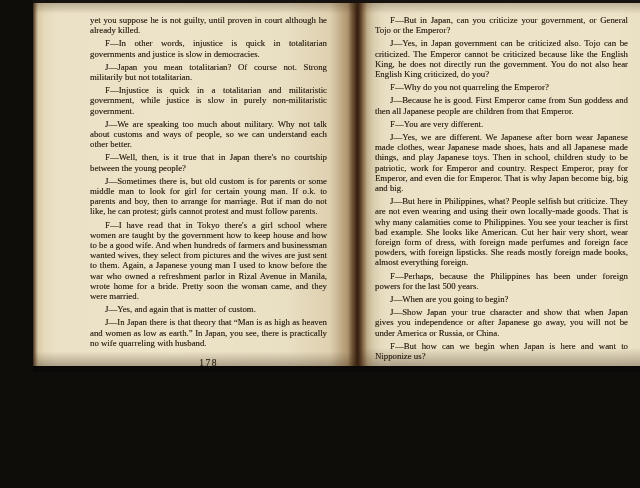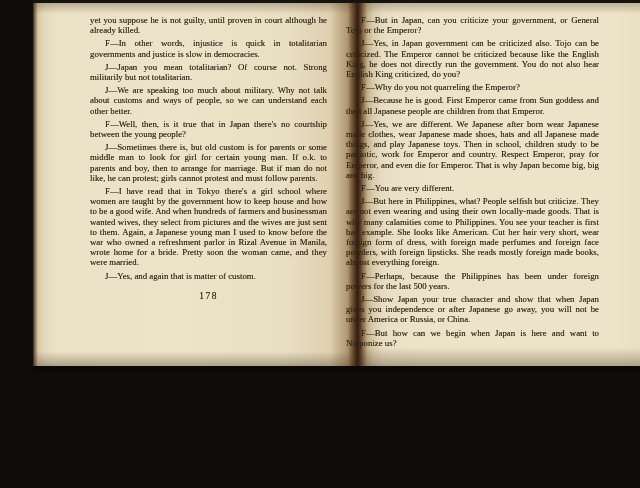--- a/index.html
+++ b/index.html
@@ -72,21 +72,21 @@
     position: absolute;
     top: 15px;
     color: #2e2517;
     font-size: 8.8px;
     line-height: 10.2px;
     text-align: justify;
     z-index: 3;
     text-shadow: 0 0 0.4px rgba(46,37,23,0.55);
   }
   .text-block.left  { left: 57px;  width: 237px; }
-  .text-block.right { left: 313px; width: 253px; font-family: Liberation Serif, serif; }
+  .text-block.right { left: 342px; width: 253px; font-family: Liberation Serif, serif; }
   .text-block p {
     margin: 0 0 3px 0;
     text-indent: 15px;
   }
   .text-block p.cont { text-indent: 0; }
   .folio {
     margin-top: 10px;
     text-align: center;
     text-indent: 0 !important;
     font-size: 9.5px;
@@ -101,35 +101,38 @@
   <div class="bar-top"></div>
 
   <div class="page-left"></div>
   <div class="page-right"></div>
   <div class="gutter"></div>
 
   <div class="text-block left">
     <p class="cont">yet you suppose he is not guilty, until proven in court although he already killed.</p>
     <p>F—In other words, injustice is quick in totalitarian governments and justice is slow in democracies.</p>
     <p>J—Japan you mean totalitarian? Of course not. Strong militarily but not totalitarian.</p>
+    <p>F—Injustice is quick in a totalitarian and militaristic government, while justice is slow in purely non-militaristic government.</p>
     <p>J—We are speaking too much about military. Why not talk about customs and ways of people, so we can understand each other better.</p>
     <p>F—Well, then, is it true that in Japan there's no courtship between the young people?</p>
     <p>J—Sometimes there is, but old custom is for parents or some middle man to look for girl for certain young man. If o.k. to parents and boy, then to arrange for marriage. But if man do not like, he can protest; girls cannot protest and must follow parents.</p>
     <p>F—I have read that in Tokyo there's a girl school where women are taught by the government how to keep house and how to be a good wife. And when hundreds of farmers and businessman wanted wives, they select from pictures and the wives are just sent to them. Again, a Japanese young man I used to know before the war who owned a refreshment parlor in Rizal Avenue in Manila, wrote home for a bride. Pretty soon the woman came, and they were married.</p>
     <p>J—Yes, and again that is matter of custom.</p>
+    <p>J—In Japan there is that theory that “Man is as high as heaven and women as low as earth.” In Japan, you see, there is practically no wife quarreling with husband.</p>
     <div class="folio">178</div>
   </div>
 
   <div class="text-block right">
     <p>F—But in Japan, can you criticize your government, or General Tojo or the Emperor?</p>
     <p>J—Yes, in Japan government can be criticized also. Tojo can be criticized. The Emperor cannot be criticized because like the English King, he does not directly run the government. You do not also hear English King criticized, do you?</p>
     <p>F—Why do you not quarreling the Emperor?</p>
     <p>J—Because he is good. First Emperor came from Sun goddess and then all Japanese people are children from that Emperor.</p>
+    <p>F—You are very different.</p>
     <p>J—Yes, we are different. We Japanese after born wear Japanese made clothes, wear Japanese made shoes, hats and all Japanese made things, and play Japanese toys. Then in school, children study to be patriotic, work for Emperor and country. Respect Emperor, pray for Emperor, and even die for Emperor. That is why Japan become big, big and big.</p>
-    <p>F—You are very different.</p>
     <p>J—But here in Philippines, what? People selfish but criticize. They are not even wearing and using their own locally-made goods. That is why many calamities come to Philippines. You see your teacher is first bad example. She looks like American. Cut her hair very short, wear foreign form of dress, with foreign made perfumes and foreign face powders, with foreign lipsticks. She reads mostly foreign made books, almost everything foreign.</p>
     <p>F—Perhaps, because the Philippines has been under foreign powers for the last 500 years.</p>
+    <p>J—When are you going to begin?</p>
     <p>J—Show Japan your true character and show that when Japan gives you independence or after Japanese go away, you will not be under America or Russia, or China.</p>
     <p>F—But how can we begin when Japan is here and want to Nipponize us?</p>
   </div>
 
   <div class="bar-bottom"></div>
 </div>
 
 </body></html>

